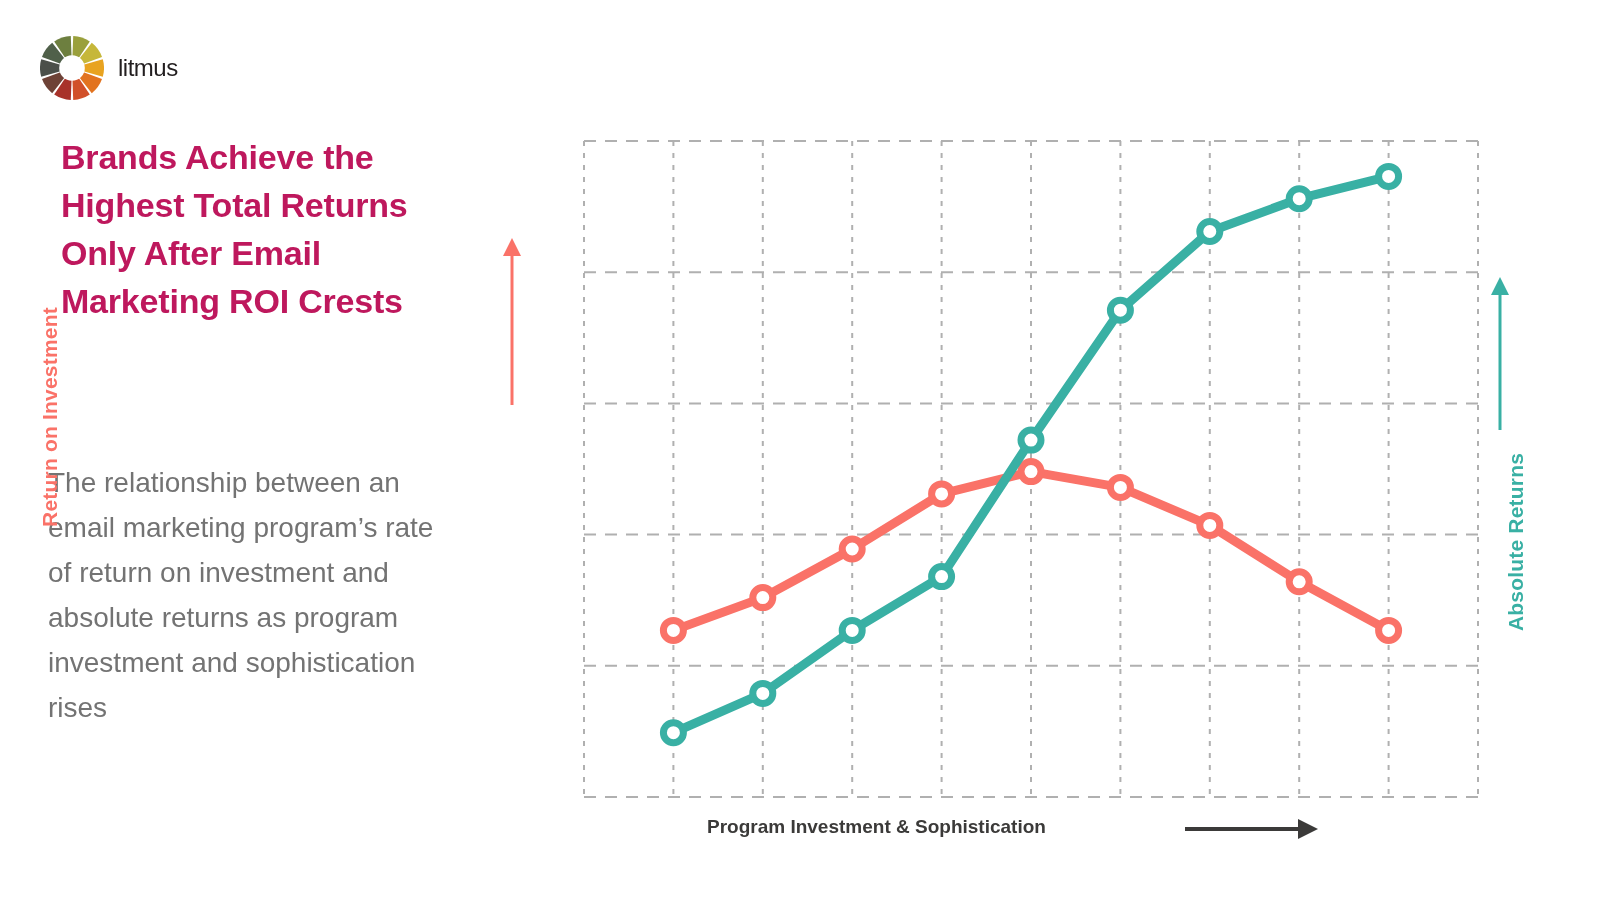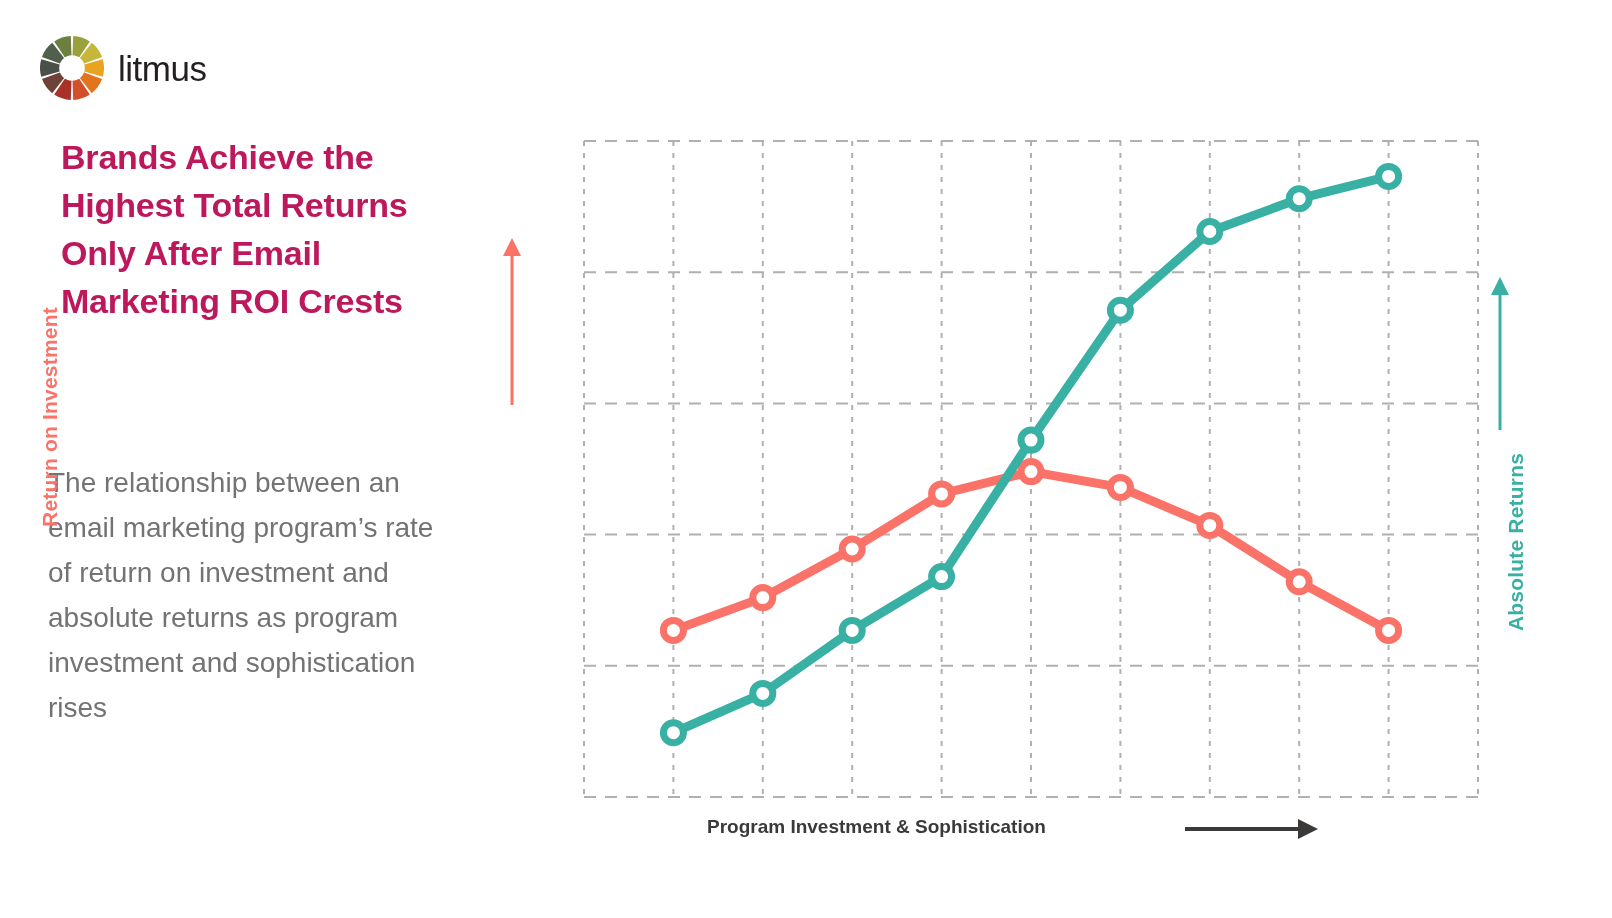--- a/index.html
+++ b/index.html
@@ -6,21 +6,21 @@
   body{
     width:1612px;height:918px;
     background:#ffffff;
     font-family:"Liberation Sans", sans-serif;
     overflow:hidden;
     position:relative;
   }
   
   #logo-block{position:absolute;left:40px;top:36px;display:flex;align-items:center;gap:14px;}
   #logo-mark{width:64px;height:64px;position:relative;}
-  #logo-word{font-size:35px;font-weight:400;color:#231f20;letter-spacing:-0.5px;line-height:1;}
+  #logo-word{font-size:24px;font-weight:400;color:#231f20;letter-spacing:-0.5px;line-height:1;}
   
   #headline{
     position:absolute;left:44px;top:133px;width:360px;
     font-size:34px;line-height:48px;font-weight:bold;color:#be185d;
     letter-spacing:-0.2px;
     margin-left:17px;
   }
   #subcopy{
     position:absolute;left:48px;top:460px;width:400px;
     font-size:28px;line-height:45px;font-weight:400;color:#737373;

